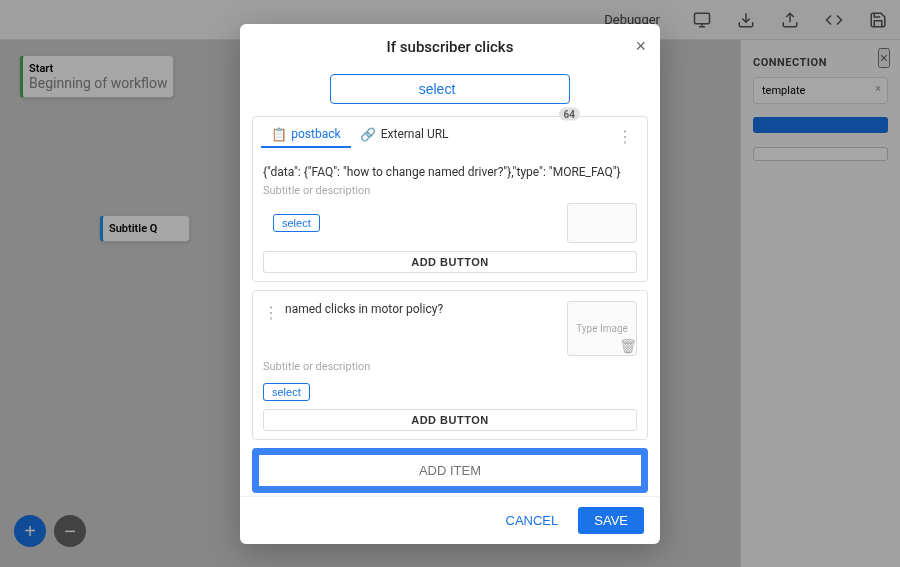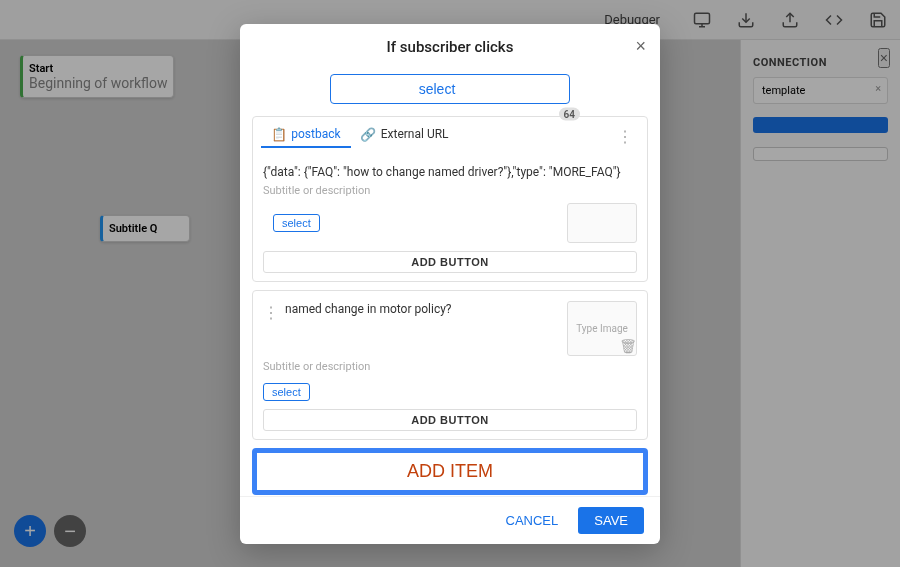--- a/index.html
+++ b/index.html
@@ -361,26 +361,26 @@
       color: #333;
       text-align: center;
       cursor: pointer;
       letter-spacing: 0.5px;
     }
 
     
     .add-item-btn {
       display: block;
       width: 100%;
-      border: 5px solid #3b82f6;
+      border: 7px solid #3b82f6;
       background: white;
       border-radius: 4px;
       padding: 8px;
-      font-size: 18px;
-      color: #c2410c;
+      font-size: 13px;
+      color: #737373;
       text-align: center;
       cursor: pointer;
       margin-bottom: 10px;
       font-weight: 500;
     }
 
     
     .modal-divider {
       border: none;
       border-top: 1px solid #e0e0e0;
@@ -522,21 +522,21 @@
         <button class="card-select-btn">select</button>
         <div style="width:70px; height:40px; border:1px solid #ddd; border-radius:3px; background:#fafafa;"></div>
       </div>
       <button class="card-add-btn">ADD BUTTON</button>
     </div>
 
     <div class="card-item">
       <div class="card-item-header">
         <div class="drag-handle">⋮</div>
         <div class="card-item-content">
-          <div class="card-json-text">named change in motor policy?</div>
+          <div class="card-json-text">named clicks in motor policy?</div>
         </div>
         <div class="card-image-placeholder">Type Image</div>
         <button class="card-delete-btn">🗑</button>
       </div>
       <div class="card-subtitle-input">Subtitle or description</div>
       <button class="card-select-btn">select</button>
       <button class="card-add-btn">ADD BUTTON</button>
     </div>
 
     <button class="add-item-btn">ADD ITEM</button>

